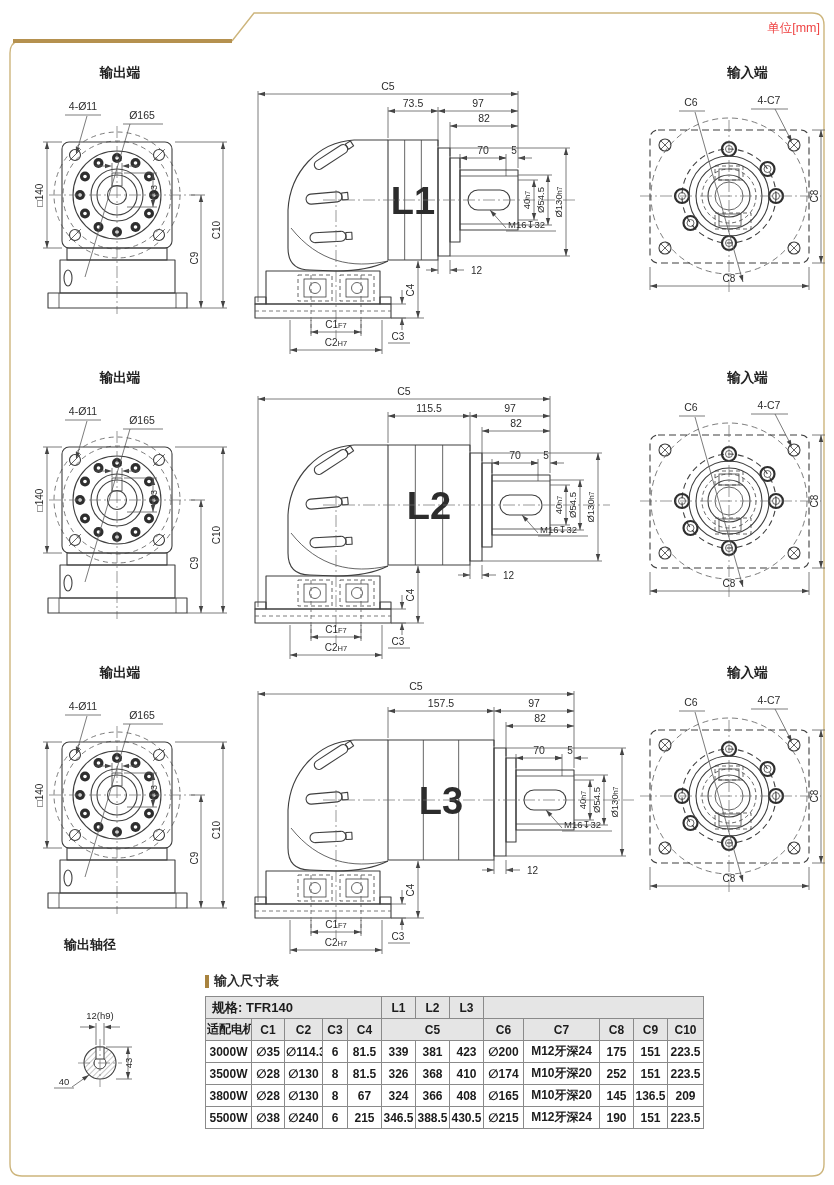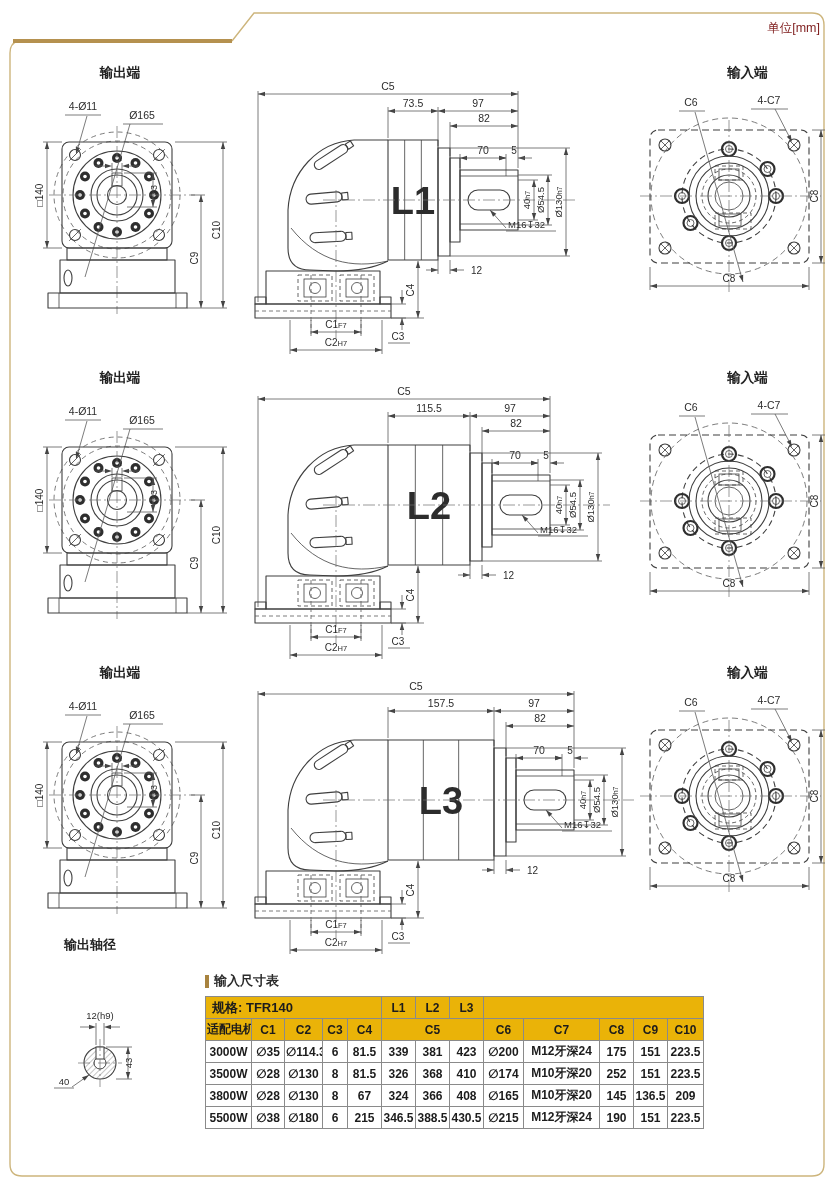--- a/index.html
+++ b/index.html
@@ -1,39 +1,39 @@
 <!DOCTYPE html>
 <html><head>
 <meta charset="utf-8">
 <style>
   html,body{margin:0;padding:0;background:#fff;}
   .page{position:relative;width:834px;height:1185px;background:#ffffff;
         font-family:"Liberation Sans","DejaVu Sans",sans-serif;overflow:hidden;color:#222;}
   .frame{position:absolute;left:0;top:0;pointer-events:none;}
   .title{position:absolute;left:12px;top:6px;font-size:27px;font-weight:bold;
          color:#1f1f1f;letter-spacing:-0.5px;}
-  .unit{position:absolute;right:14px;top:20px;font-size:12.5px;color:#7f1d1d;}
+  .unit{position:absolute;right:14px;top:20px;font-size:12.5px;color:#ef4444;}
   .drow{position:absolute;left:0;width:708px;height:305px;}
   .vt{position:absolute;top:2px;text-align:center;font-size:13.5px;font-weight:bold;color:#222;}
   .holder{position:absolute;}
   .ovh{left:15px;top:0;}
   .svh{left:238px;top:16px;}
   .ivh{left:625px;top:0;}
   .shaft-title{position:absolute;left:15px;top:936px;width:150px;text-align:center;
                font-size:13px;font-weight:bold;}
   .shafth{position:absolute;left:20px;top:979px;}
   .tblsec{position:absolute;left:205px;top:973px;width:500px;}
   .tbl-head{display:flex;align-items:center;gap:5px;height:16px;}
   .accent-bar{width:4px;height:13px;background:#a8833f;display:inline-block;}
   .tbl-head span.t{font-size:13px;font-weight:bold;color:#2b2b2b;}
   table.dim{border-collapse:collapse;table-layout:fixed;width:498px;margin-top:7px;
             font-size:12px;font-weight:bold;color:#1c1c1c;}
   table.dim td{border:1px solid #8a8a8a;text-align:center;padding:1px 1px;height:19px;
                overflow:hidden;white-space:nowrap;}
-  table.dim tr.hd td{background:#eab308;}
+  table.dim tr.hd td{background:#e5e5e5;}
   table.dim td.spec{text-align:left;padding-left:6px;font-size:13px;}
   
   svg{overflow:visible;}
   svg .o{stroke:#3f3f3f;stroke-width:1.1;fill:none;stroke-linejoin:round;}
   svg .o2{stroke:#3f3f3f;stroke-width:0.8;fill:none;}
   svg .d{stroke:#5a5a5a;stroke-width:0.8;fill:none;}
   svg .cl{stroke:#6f6f6f;stroke-width:0.7;fill:none;stroke-dasharray:12 3 2 3;}
   svg .ar{fill:#444;stroke:none;}
   svg text{fill:#2c2c2c;}
 </style>
@@ -997,21 +997,21 @@
             <td>408</td>
             <td>∅165</td>
             <td>M10牙深20</td>
             <td>145</td>
             <td>136.5</td>
             <td>209</td>
           </tr>
           <tr>
             <td>5500W</td>
             <td>∅38</td>
-            <td>∅180</td>
+            <td>∅240</td>
             <td>6</td>
             <td>215</td>
             <td>346.5</td>
             <td>388.5</td>
             <td>430.5</td>
             <td>∅215</td>
             <td>M12牙深24</td>
             <td>190</td>
             <td>151</td>
             <td>223.5</td>

